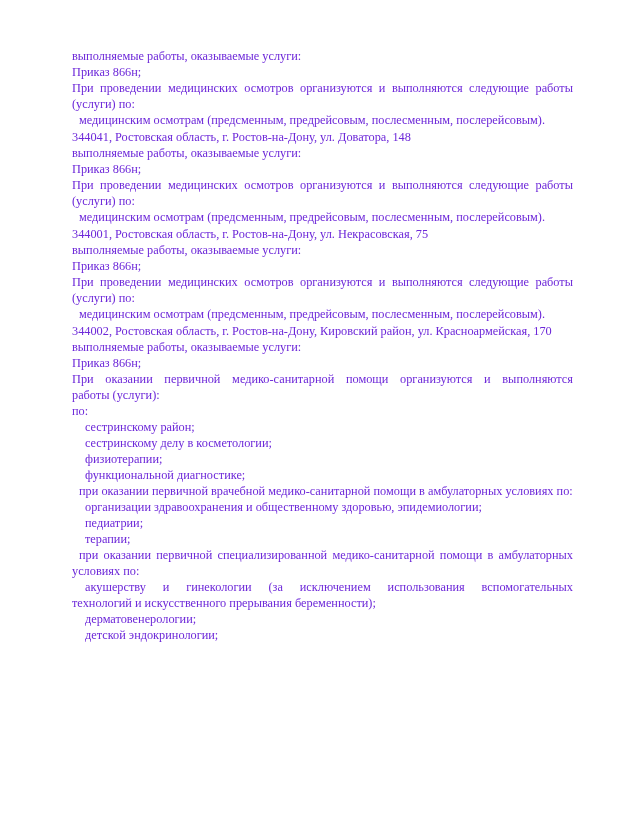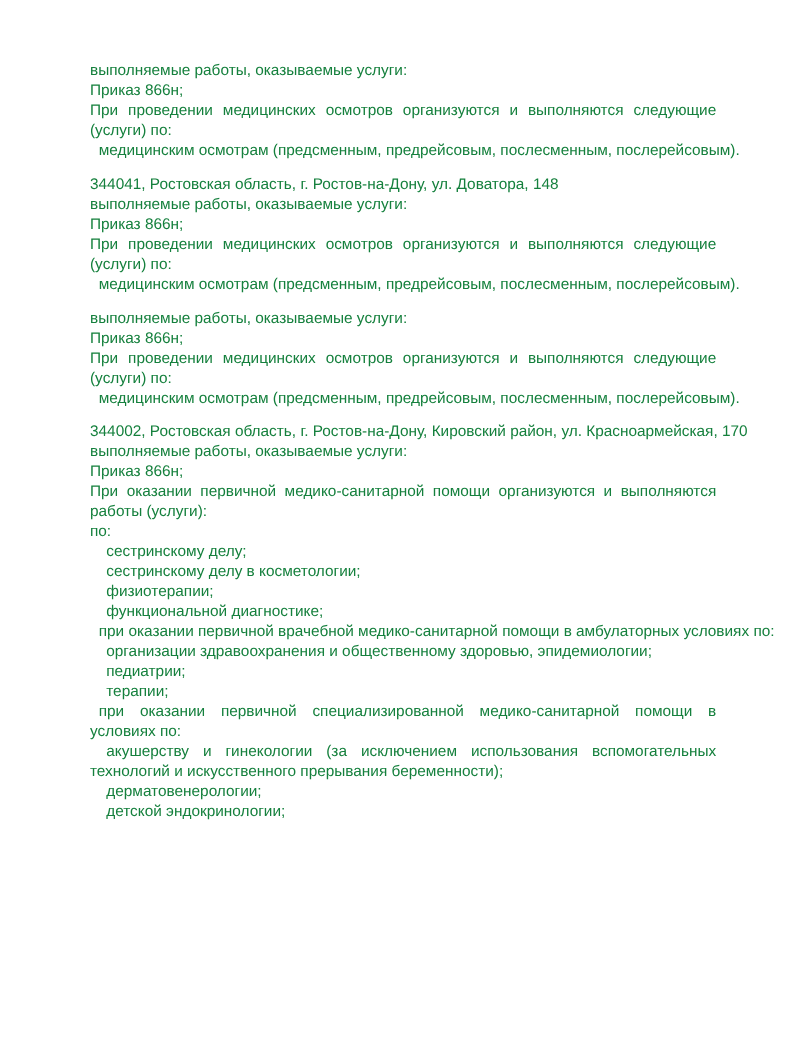--- a/index.html
+++ b/index.html
@@ -6,31 +6,31 @@
     margin: 0;
     padding: 0;
     background: #ffffff;
   }
   .page {
     position: relative;
     width: 630px;
     height: 840px;
     background: #ffffff;
     overflow: hidden;
-    font-family: Liberation Sans, sans-serif;
-    color: #15803d;
+    font-family: Liberation Serif, serif;
+    color: #6d28d9;
   }
   .content {
     position: absolute;
     left: 72px;
     top: 48px;
     width: 501px;
   }
   .section + .section {
-    margin-top: 11px;
+    margin-top: 1px;
   }
   .line {
     font-size: 12.3px;
     line-height: 16px;
     white-space: nowrap;
     text-rendering: optimizeLegibility;
   }
   .line.ind1 { padding-left: 7px; }
   .line.ind2 { padding-left: 13px; }
   .line.fill {
@@ -55,34 +55,35 @@
       </div>
       <div class="section">
         <div class="line ind0">344041, Ростовская область, г. Ростов-на-Дону, ул. Доватора, 148</div>
         <div class="line ind0">выполняемые работы, оказываемые услуги:</div>
         <div class="line ind0">Приказ 866н;</div>
         <div class="line ind0 fill">При проведении медицинских осмотров организуются и выполняются следующие работы</div>
         <div class="line ind0">(услуги) по:</div>
         <div class="line ind1">медицинским осмотрам (предсменным, предрейсовым, послесменным, послерейсовым).</div>
       </div>
       <div class="section">
+        <div class="line ind0">344001, Ростовская область, г. Ростов-на-Дону, ул. Некрасовская, 75</div>
         <div class="line ind0">выполняемые работы, оказываемые услуги:</div>
         <div class="line ind0">Приказ 866н;</div>
         <div class="line ind0 fill">При проведении медицинских осмотров организуются и выполняются следующие работы</div>
         <div class="line ind0">(услуги) по:</div>
         <div class="line ind1">медицинским осмотрам (предсменным, предрейсовым, послесменным, послерейсовым).</div>
       </div>
       <div class="section">
         <div class="line ind0">344002, Ростовская область, г. Ростов-на-Дону, Кировский район, ул. Красноармейская, 170</div>
         <div class="line ind0">выполняемые работы, оказываемые услуги:</div>
         <div class="line ind0">Приказ 866н;</div>
         <div class="line ind0 fill">При оказании первичной медико-санитарной помощи организуются и выполняются следующие</div>
         <div class="line ind0">работы (услуги):</div>
         <div class="line ind0">по:</div>
-        <div class="line ind2">сестринскому делу;</div>
+        <div class="line ind2">сестринскому район;</div>
         <div class="line ind2">сестринскому делу в косметологии;</div>
         <div class="line ind2">физиотерапии;</div>
         <div class="line ind2">функциональной диагностике;</div>
         <div class="line ind1">при оказании первичной врачебной медико-санитарной помощи в амбулаторных условиях по:</div>
         <div class="line ind2">организации здравоохранения и общественному здоровью, эпидемиологии;</div>
         <div class="line ind2">педиатрии;</div>
         <div class="line ind2">терапии;</div>
         <div class="line ind1 fill">при оказании первичной специализированной медико-санитарной помощи в амбулаторных</div>
         <div class="line ind0">условиях по:</div>
         <div class="line ind2 fill">акушерству и гинекологии (за исключением использования вспомогательных репродуктивных</div>

